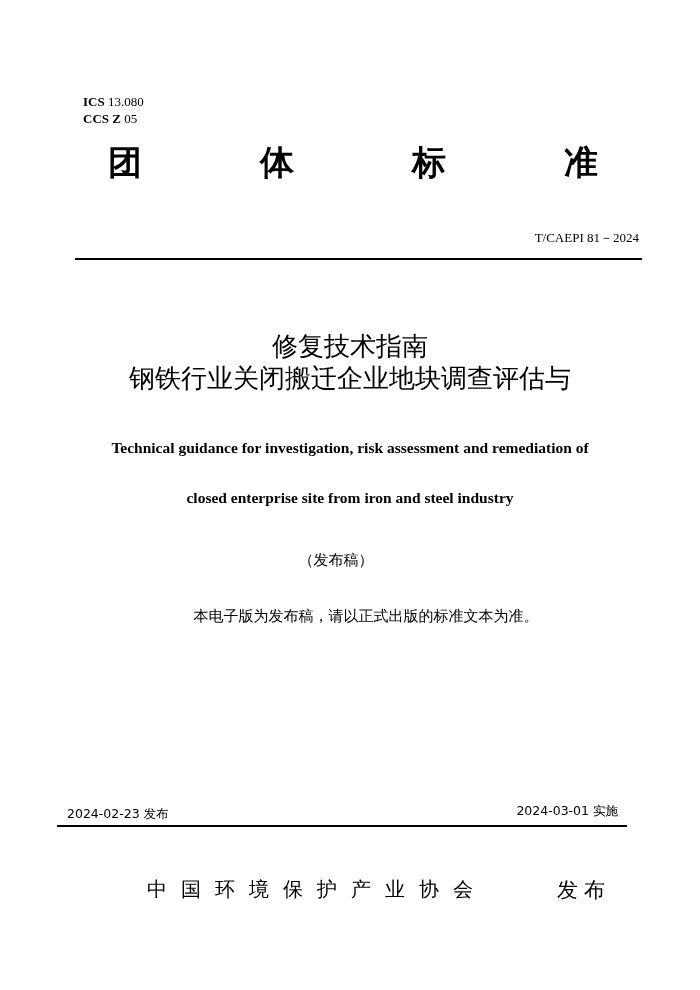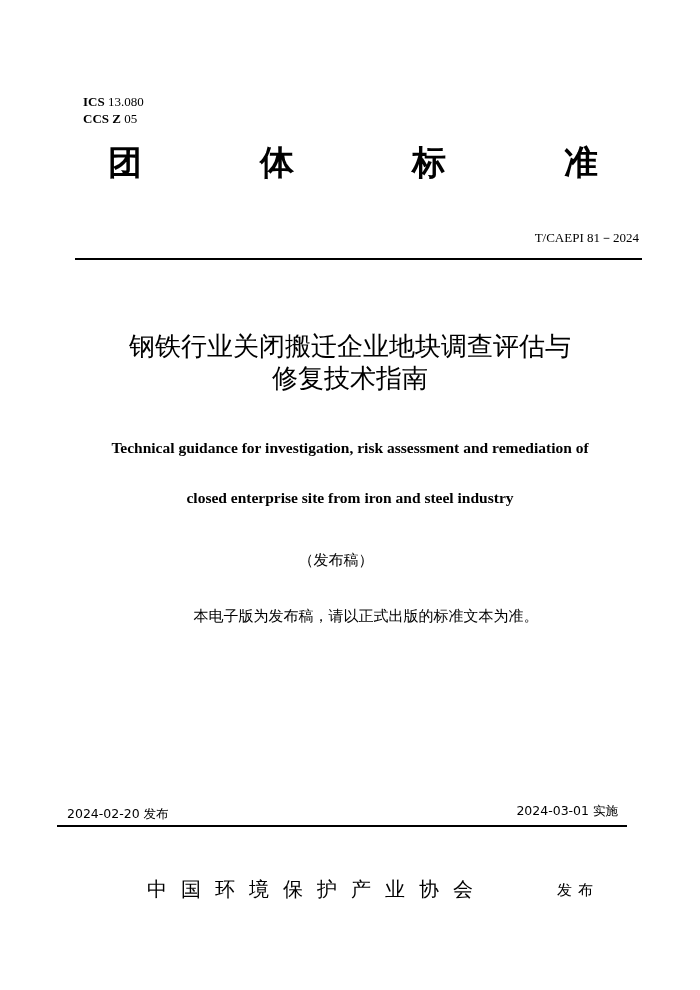--- a/index.html
+++ b/index.html
@@ -120,21 +120,21 @@
       left: 147px;
       top: 873px;
       font-size: 20px;
       line-height: 32px;
       letter-spacing: 14px;
       font-family: "DejaVu Serif", serif;
     }
     .publish-label {
       left: 557px;
       top: 880px;
-      font-size: 15px;
+      font-size: 21px;
       line-height: 20px;
       letter-spacing: 6px;
     }
   </style>
 </head>
 <body>
 
 <div class="abs ics-block">
   <div>
     <b>ICS</b>
@@ -151,30 +151,30 @@
   <span>体</span>
   <span>标</span>
   <span>准</span>
 </div>
 
 <div class="abs std-number">T/CAEPI 81－2024</div>
 
 <div class="abs rule-top"></div>
 
 <div class="abs cn-title">
+  <div>修复技术指南</div>
   <div>钢铁行业关闭搬迁企业地块调查评估与</div>
-  <div>修复技术指南</div>
 </div>
 
 <div class="abs en-title en-line1">Technical guidance for investigation, risk assessment and remediation of</div>
 <div class="abs en-title en-line2">closed enterprise site from iron and steel industry</div>
 
 <div class="abs draft-label">（发布稿）</div>
 
 <div class="abs note">本电子版为发布稿，请以正式出版的标准文本为准。</div>
 
-<div class="abs date-issue">2024-02-20 发布</div>
+<div class="abs date-issue">2024-02-23 发布</div>
 <div class="abs date-effective">2024-03-01 实施</div>
 
 <div class="abs rule-bottom"></div>
 
 <div class="abs publisher">中国环境保护产业协会</div>
 <div class="abs publish-label">发布</div>
 
 </body></html>

